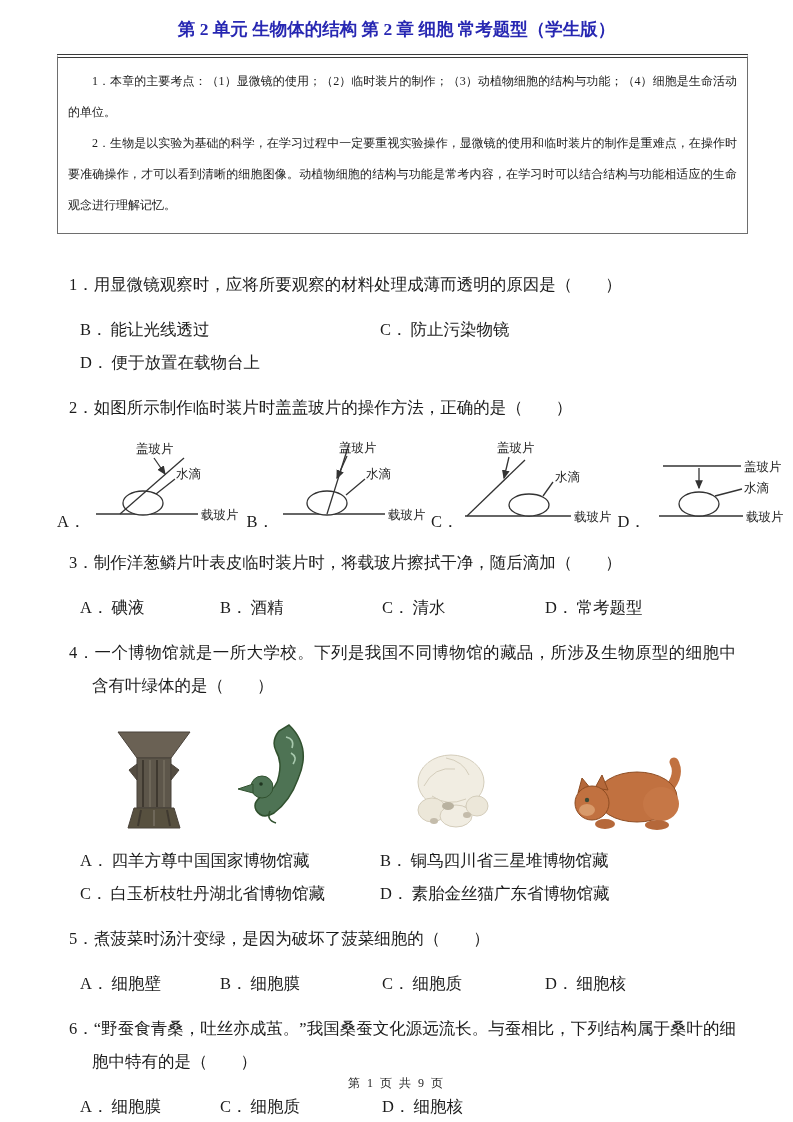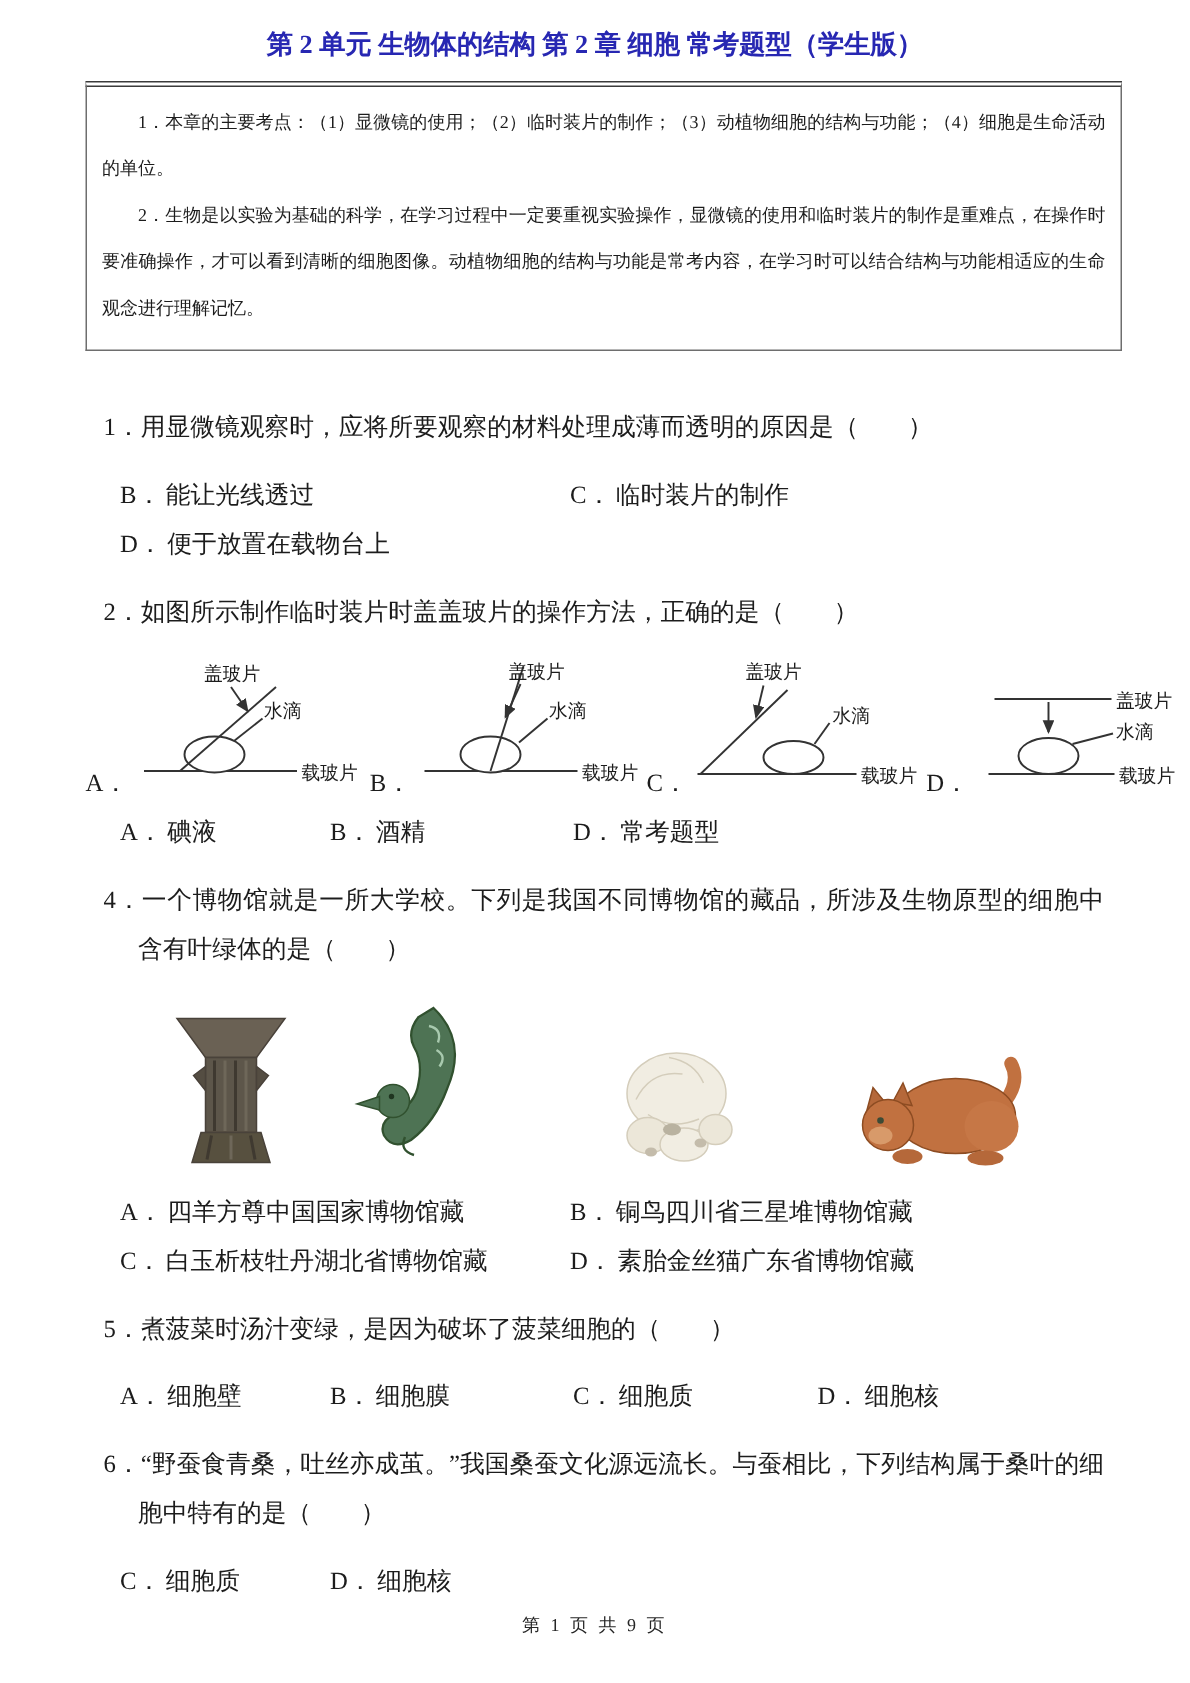--- a/index.html
+++ b/index.html
@@ -87,21 +87,21 @@
     <p>1．本章的主要考点：（1）显微镜的使用；（2）临时装片的制作；（3）动植物细胞的结构与功能；（4）细胞是生命活动的单位。</p>
     <p>2．生物是以实验为基础的科学，在学习过程中一定要重视实验操作，显微镜的使用和临时装片的制作是重难点，在操作时要准确操作，才可以看到清晰的细胞图像。动植物细胞的结构与功能是常考内容，在学习时可以结合结构与功能相适应的生命观念进行理解记忆。</p>
   </div>
 
   <div class="qs">
 
     <div>
       <p class="stem"><span class="qnum">1．</span><span>用显微镜观察时，应将所要观察的材料处理成薄而透明的原因是（　　）</span></p>
       <div class="opts two">
         <div><span class="opt-label">B．</span><span>能让光线透过</span></div>
-        <div><span class="opt-label">C．</span><span>临时装片的制作</span></div>
+        <div><span class="opt-label">C．</span><span>防止污染物镜</span></div>
         <div><span class="opt-label">D．</span><span>便于放置在载物台上</span></div>
       </div>
     </div>
 
     <div>
       <p class="stem"><span class="qnum">2．</span><span>如图所示制作临时装片时盖盖玻片的操作方法，正确的是（　　）</span></p>
 
       <div class="diagrams">
 
         <div class="diag">
@@ -157,23 +157,25 @@
             <text class="dlbl" x="97" y="33">盖玻片</text>
             <text class="dlbl" x="97" y="54">水滴</text>
             <text class="dlbl" x="99" y="83">载玻片</text>
           </svg>
         </div>
 
       </div>
     </div>
 
     <div>
+      <p class="stem"><span class="qnum">3．</span><span>制作洋葱鳞片叶表皮临时装片时，将载玻片擦拭干净，随后滴加（　　）</span></p>
       <div class="opts four">
         <div><span class="opt-label">A．</span><span>碘液</span></div>
         <div><span class="opt-label">B．</span><span>酒精</span></div>
+        <div><span class="opt-label">C．</span><span>清水</span></div>
         <div><span class="opt-label">D．</span><span>常考题型</span></div>
       </div>
     </div>
 
     <div>
       <p class="stem"><span class="qnum">4．</span><span>一个博物馆就是一所大学校。下列是我国不同博物馆的藏品，所涉及生物原型的细胞中含有叶绿体的是（　　）</span></p>
 
       <div class="artifacts">
 
         <svg class="art" width="80" height="112" viewBox="0 0 80 112" style="margin-left:30px">
@@ -243,20 +245,21 @@
         <div><span class="opt-label">A．</span><span>细胞壁</span></div>
         <div><span class="opt-label">B．</span><span>细胞膜</span></div>
         <div><span class="opt-label">C．</span><span>细胞质</span></div>
         <div><span class="opt-label">D．</span><span>细胞核</span></div>
       </div>
     </div>
 
     <div>
       <p class="stem"><span class="qnum">6．</span><span>“野蚕食青桑，吐丝亦成茧。”我国桑蚕文化源远流长。与蚕相比，下列结构属于桑叶的细胞中特有的是（　　）</span></p>
       <div class="opts four">
+        <div><span class="opt-label">A．</span><span>细胞膜</span></div>
         <div><span class="opt-label">C．</span><span>细胞质</span></div>
         <div><span class="opt-label">D．</span><span>细胞核</span></div>
       </div>
     </div>
 
 
   </div>
 
   <div class="footer">第 1 页 共 9 页</div>
 

